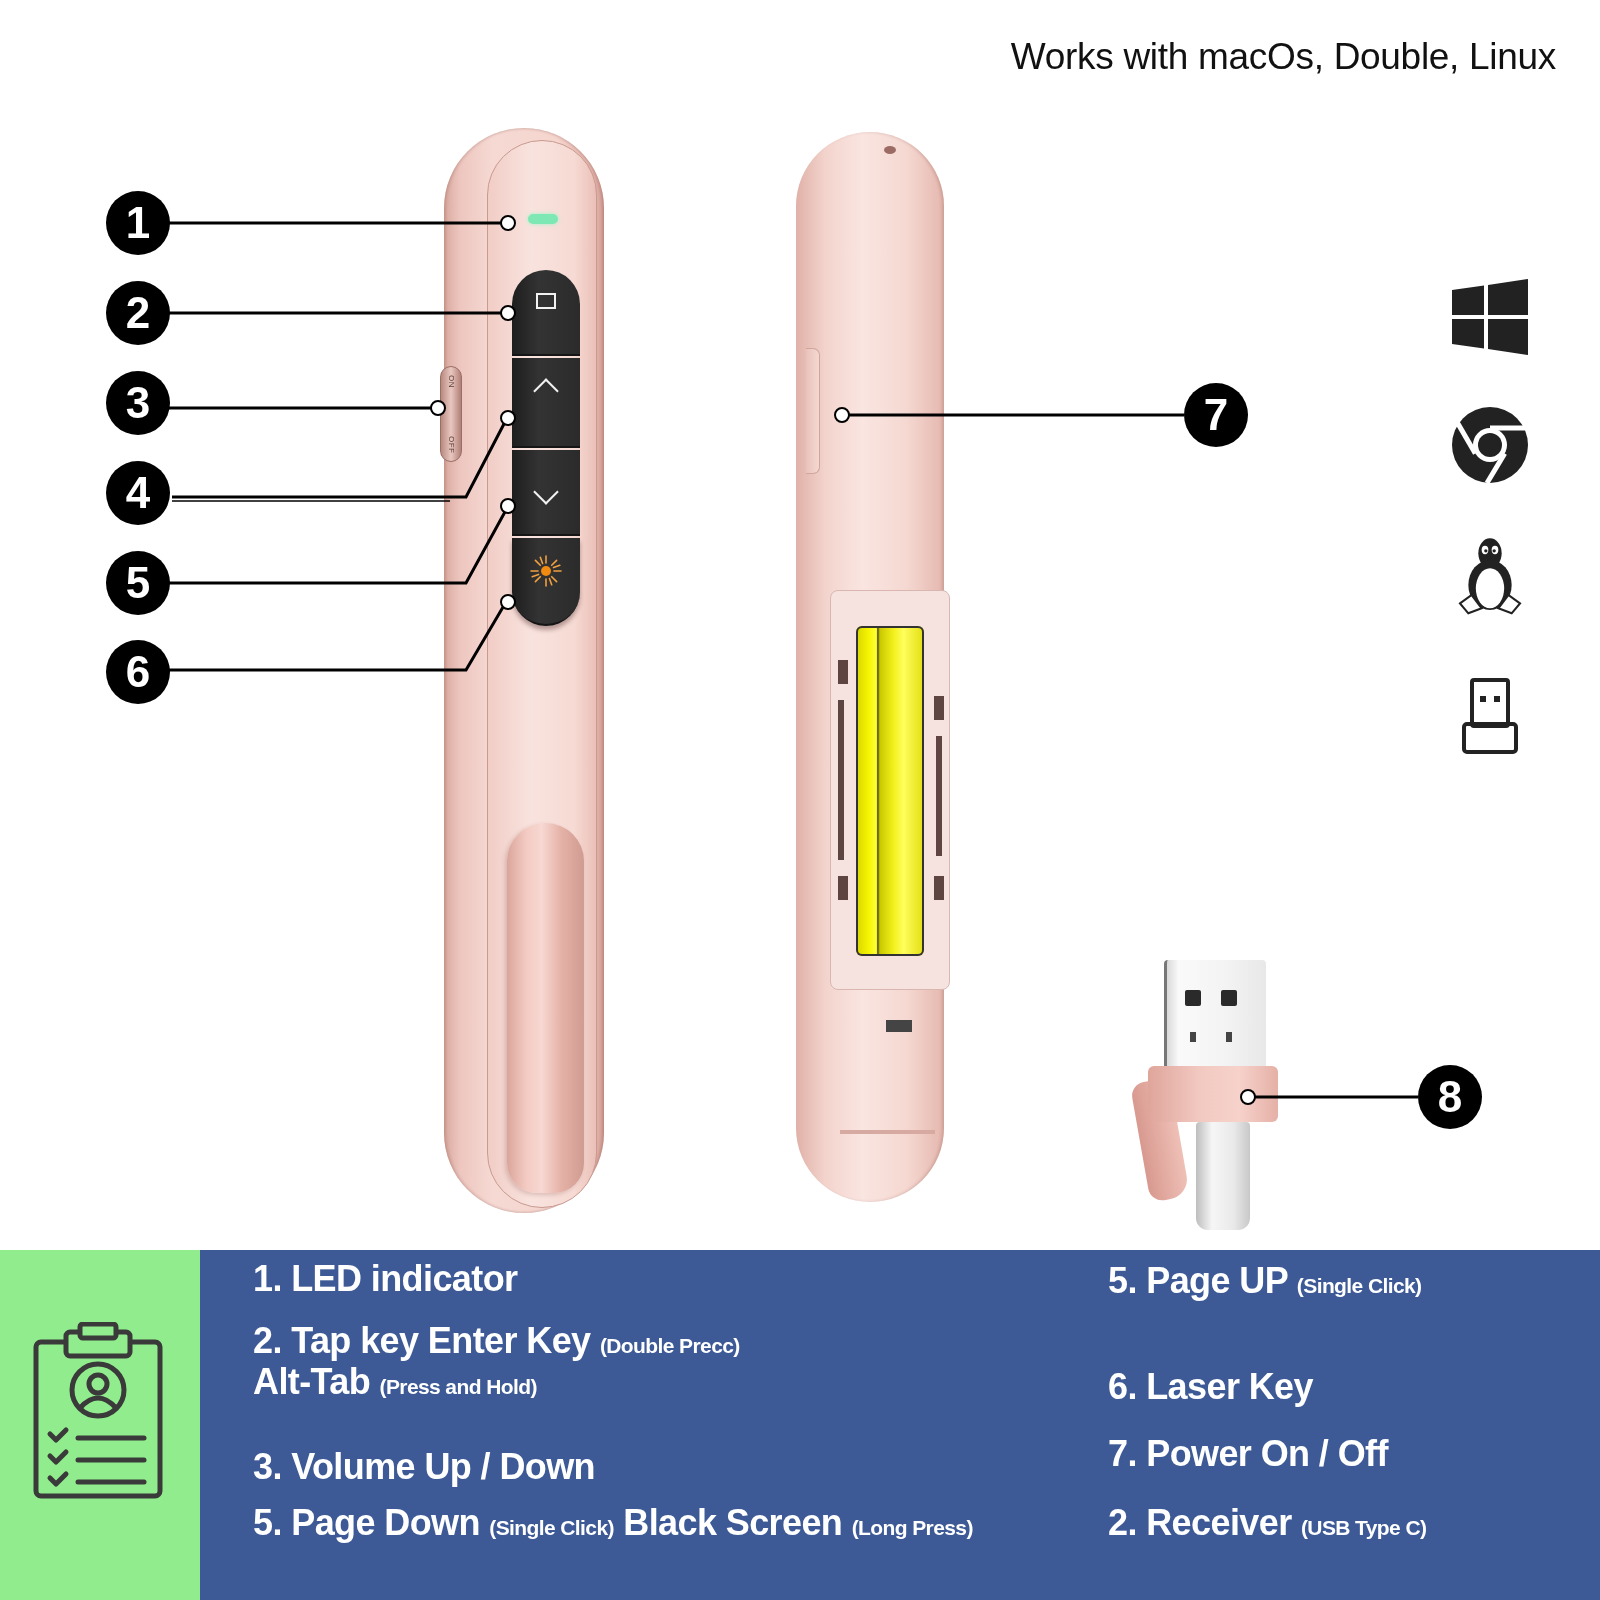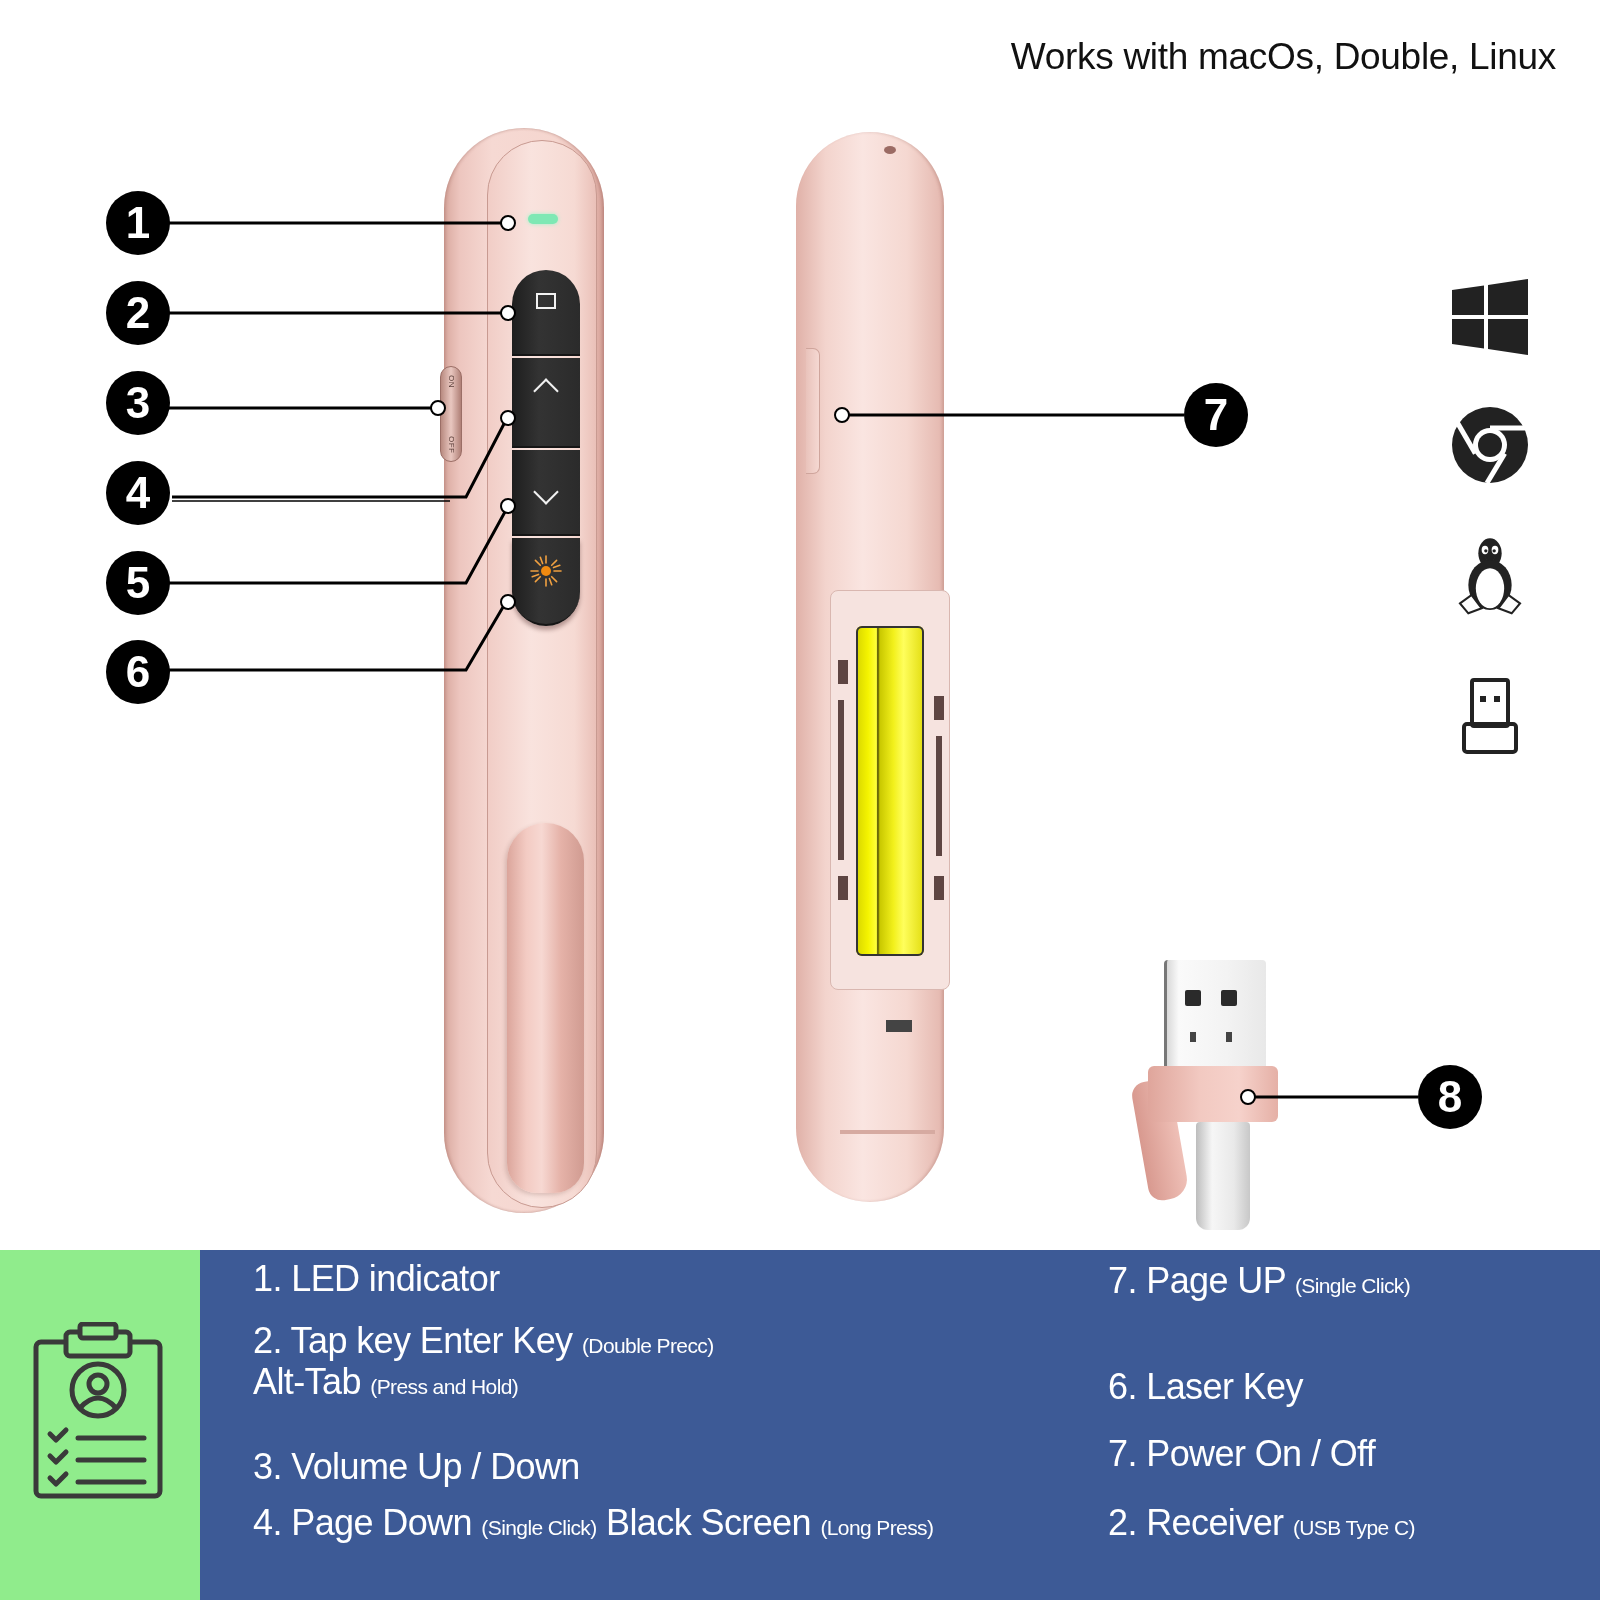--- a/index.html
+++ b/index.html
@@ -101,21 +101,21 @@
   .callout-dot { position: absolute; width: 16px; height: 16px; border-radius: 50%; background: #fff; border: 2.5px solid #000; }
   svg.leaders { position: absolute; left: 0; top: 0; width: 1600px; height: 1250px; pointer-events: none; }
 
   
   .os-icon { position: absolute; left: 1450px; width: 80px; height: 80px; }
 
   
   .legend-panel { position: absolute; left: 0; top: 1250px; width: 1600px; height: 350px; display: flex; }
   .legend-side { width: 200px; height: 100%; background: #90ec8c; position: relative; }
   .legend-side svg { position: absolute; left: 32px; top: 72px; }
-  .legend-main { flex: 1; background: #3d5a96; position: relative; color: #fff; }
+  .legend-main { flex: 1; background: #3d5a96; position: relative; color: #fff; font-weight: bold; }
   .legend-item { position: absolute; white-space: nowrap; font-size: 36px; letter-spacing: -0.6px; line-height: 1.15; }
   .legend-item .note { font-size: 21px; letter-spacing: -0.6px; }
   .legend-item .line2 { display: block; }
 </style>
 </head>
 <body>
 
 <div class="compat-title">Works with macOs, Double, Linux</div>
 
 <div>
@@ -277,28 +277,28 @@
       <span class="note">(Double Precc)</span>
       <span class="line2">
         <span>Alt-Tab</span>
         <span class="note">(Press and Hold)</span>
       </span>
     </div>
     <div class="legend-item" style="left:53px;top:196px;">
       <span>3. Volume Up / Down</span>
     </div>
     <div class="legend-item" style="left:53px;top:252px;">
-      <span>4. Page Down</span>
+      <span>5. Page Down</span>
       <span class="note">(Single Click)</span>
       <span>Black Screen</span>
       <span class="note">(Long Press)</span>
     </div>
 
     <div class="legend-item" style="left:908px;top:10px;">
-      <span>7. Page UP</span>
+      <span>5. Page UP</span>
       <span class="note">(Single Click)</span>
     </div>
     <div class="legend-item" style="left:908px;top:116px;">
       <span>6. Laser Key</span>
     </div>
     <div class="legend-item" style="left:908px;top:183px;">
       <span>7. Power On / Off</span>
     </div>
     <div class="legend-item" style="left:908px;top:252px;">
       <span>2. Receiver</span>

